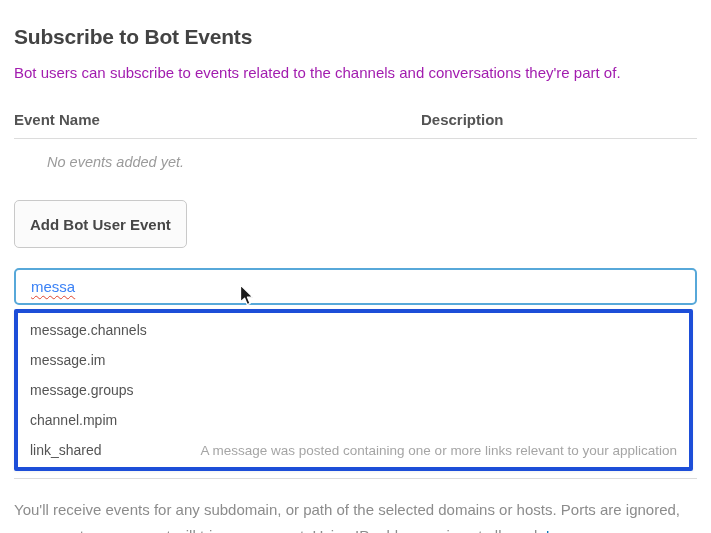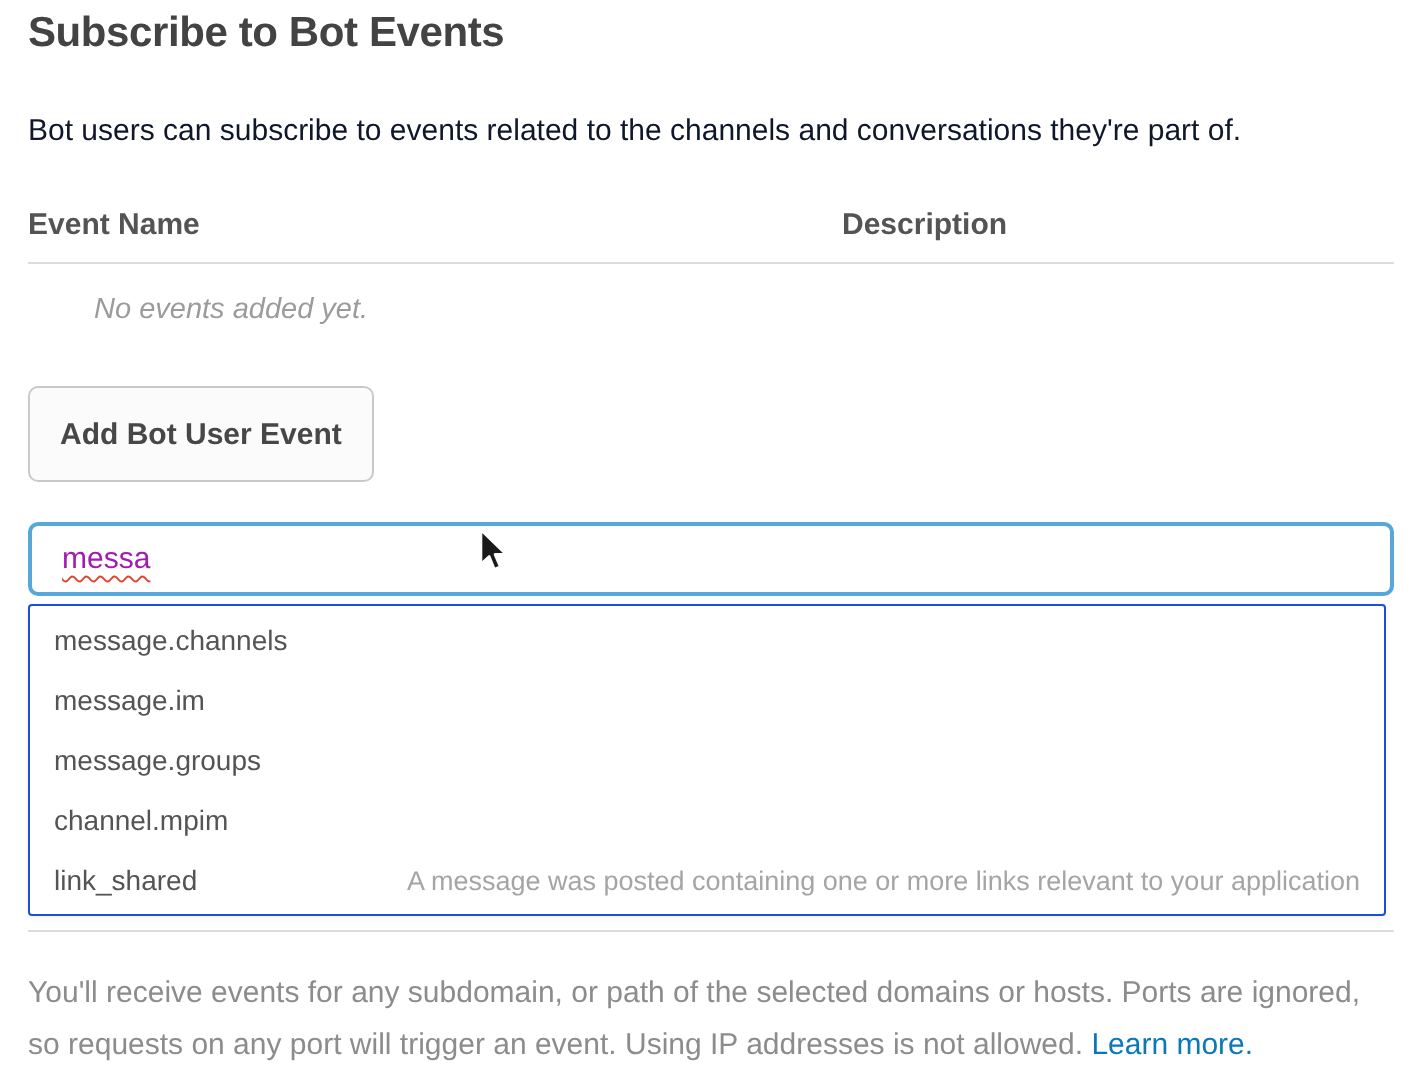--- a/index.html
+++ b/index.html
@@ -5,32 +5,32 @@
   * { margin: 0; padding: 0; box-sizing: border-box; }
   html, body { width: 711px; height: 533px; overflow: hidden; background: #ffffff; }
   body {
     font-family: "Liberation Sans", sans-serif;
     position: relative;
     color: #474747;
   }
   .page { position: relative; width: 711px; height: 533px; padding: 0 14px; }
 
   h1.page-title {
-    margin-top: 4px;
+    margin-top: 24px;
     font-size: 21px;
     line-height: 26px;
     font-weight: bold;
     color: #434343;
     letter-spacing: -0.2px;
   }
   p.subtitle {
-    margin-top: 26px;
+    margin-top: 13px;
     font-size: 15px;
     line-height: 20px;
-    color: #0f172a;
+    color: #a21caf;
   }
 
   .table-header {
     margin-top: 28px;
     position: relative;
     height: 18px;
     font-size: 15px;
     font-weight: bold;
     color: #545454;
   }
@@ -74,33 +74,33 @@
     border: 2px solid #57a8d9;
     border-radius: 5px;
     background: #ffffff;
     display: flex;
     align-items: center;
     padding: 0 15px;
     cursor: text;
   }
   .search-input .typed {
     font-size: 15px;
-    color: #a21caf;
+    color: #3b82f6;
     text-decoration: underline;
     text-decoration-style: wavy;
     text-decoration-color: #e0442e;
     text-decoration-thickness: 1px;
     text-underline-offset: 3px;
   }
 
   .dropdown {
     margin-top: 4px;
     width: 679px;
     background: #ffffff;
-    border: 1px solid #1d4ed8;
+    border: 4px solid #1d4ed8;
     border-radius: 2px;
     box-shadow: 0 1px 3px rgba(0,0,0,0.06);
     padding: 2px 0;
   }
   .dropdown .row {
     height: 30px;
     display: flex;
     align-items: center;
     justify-content: space-between;
     padding: 0 12px;

